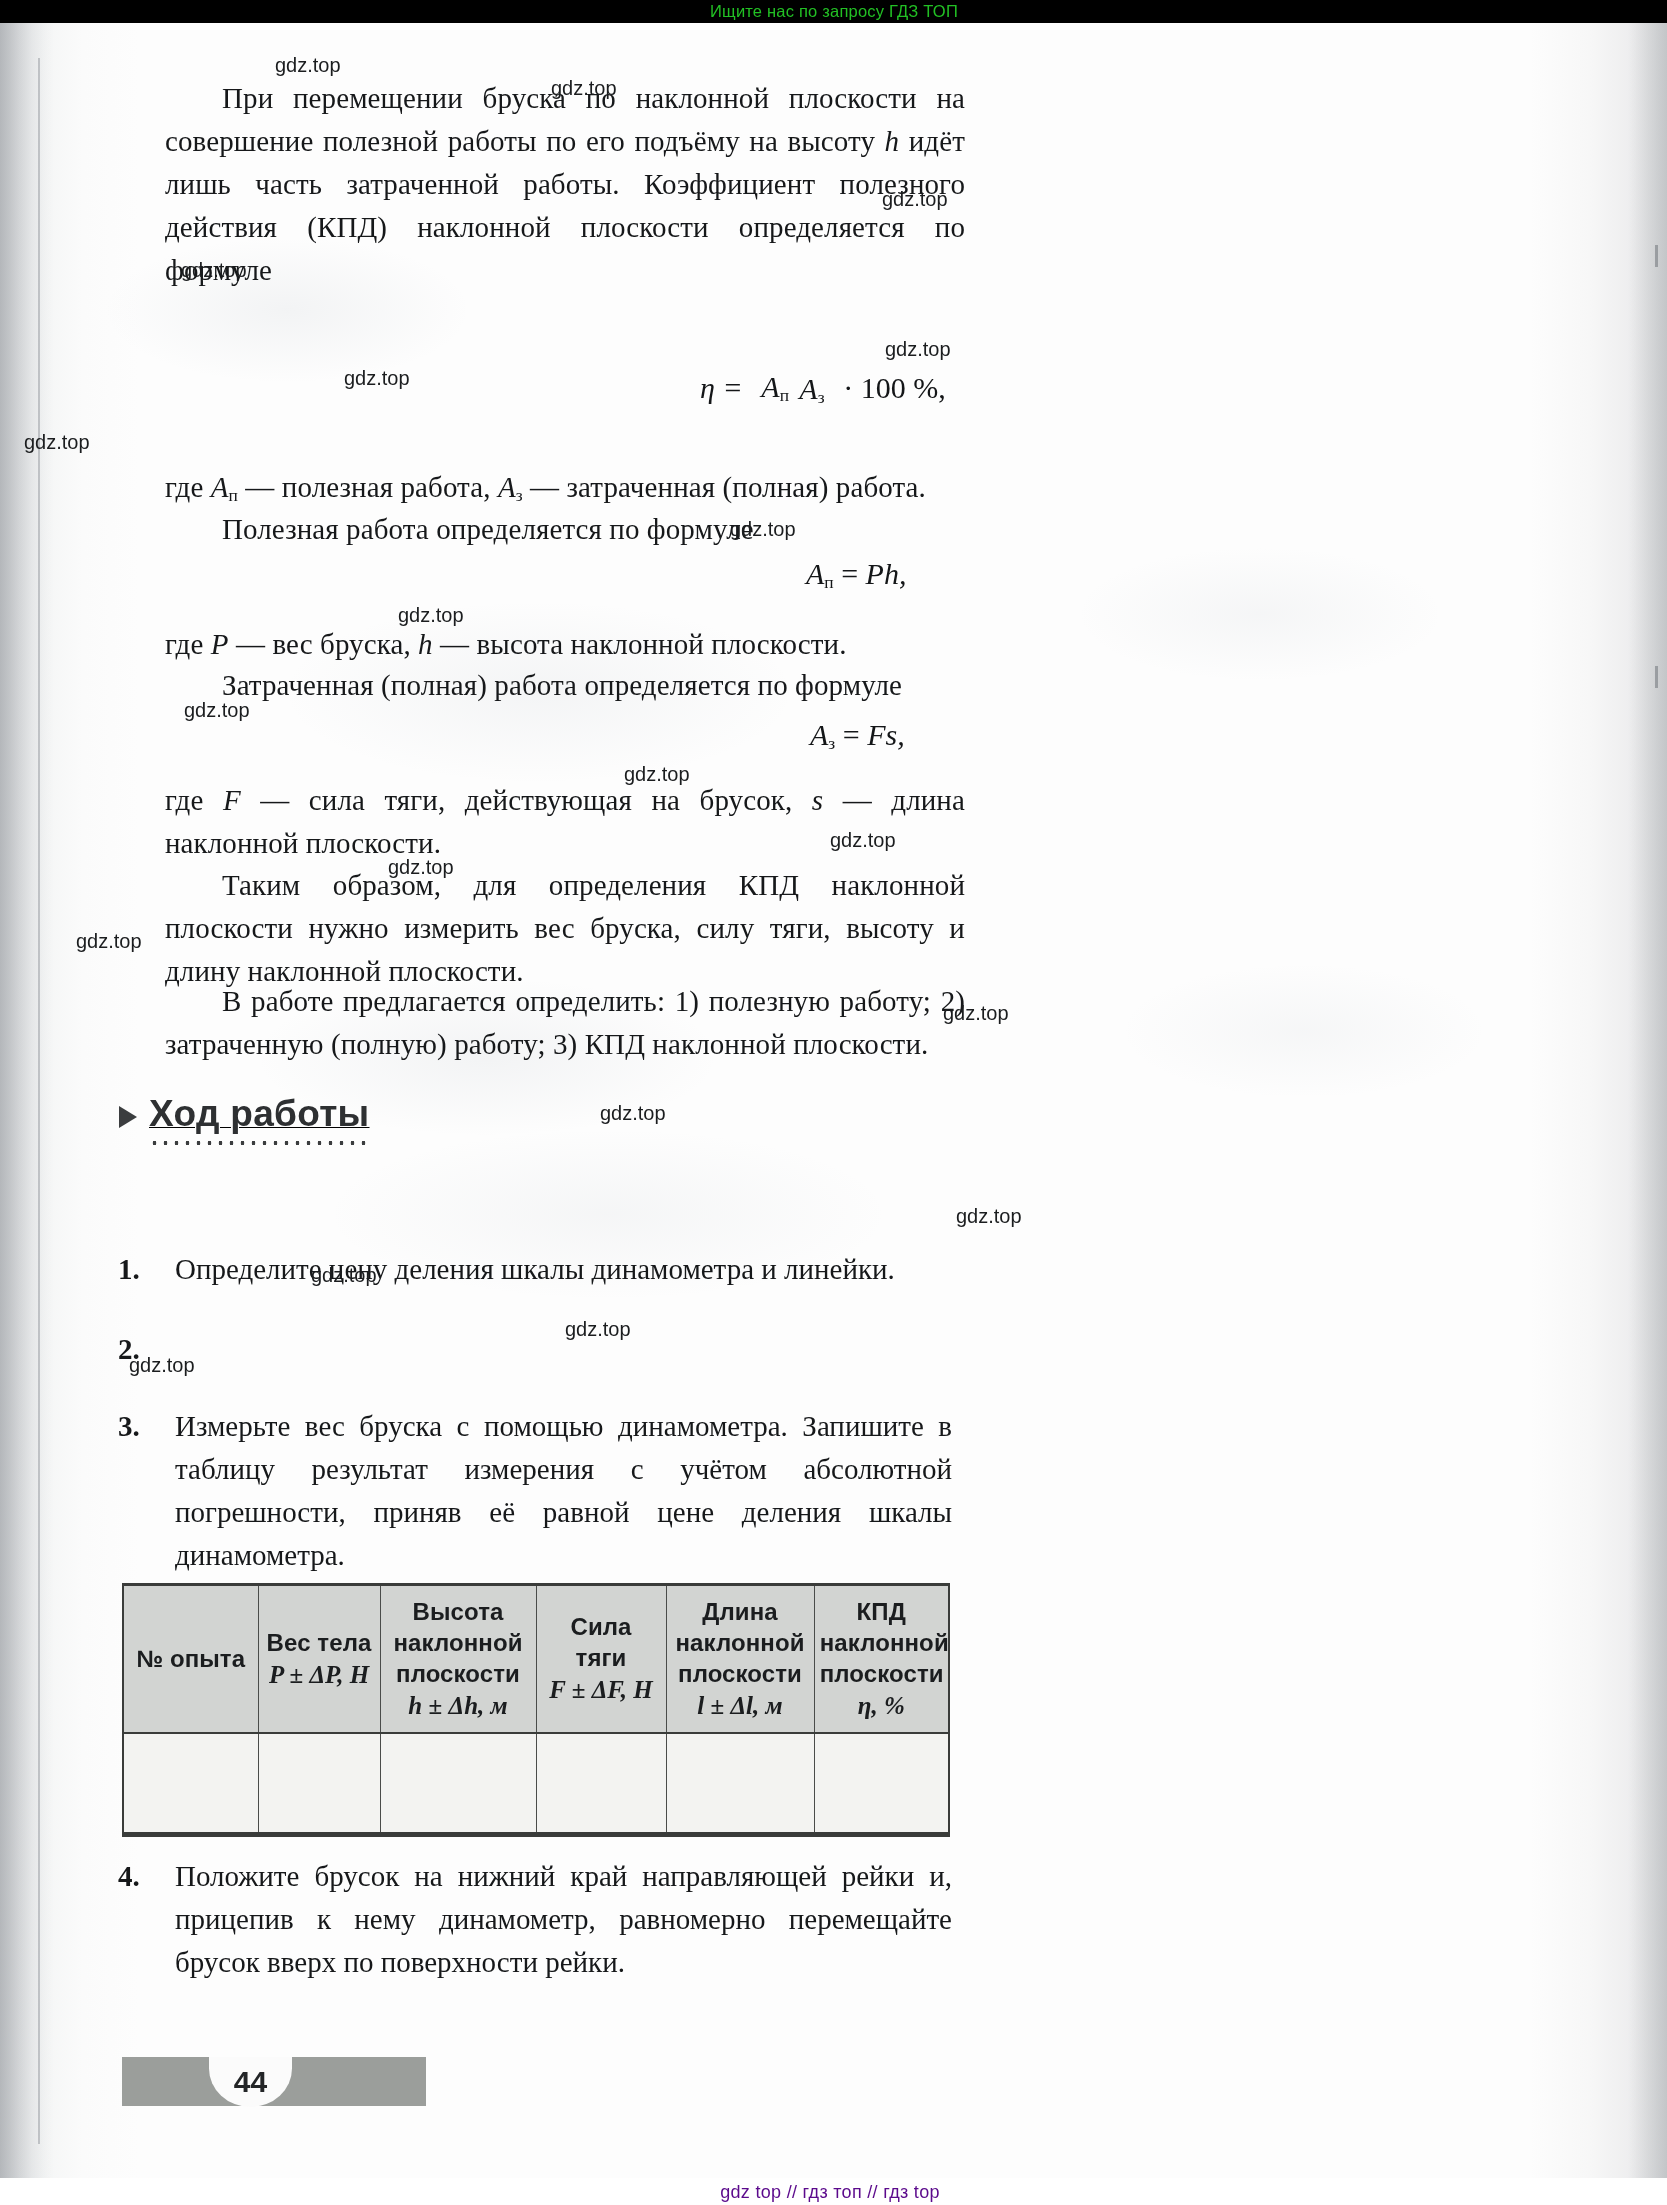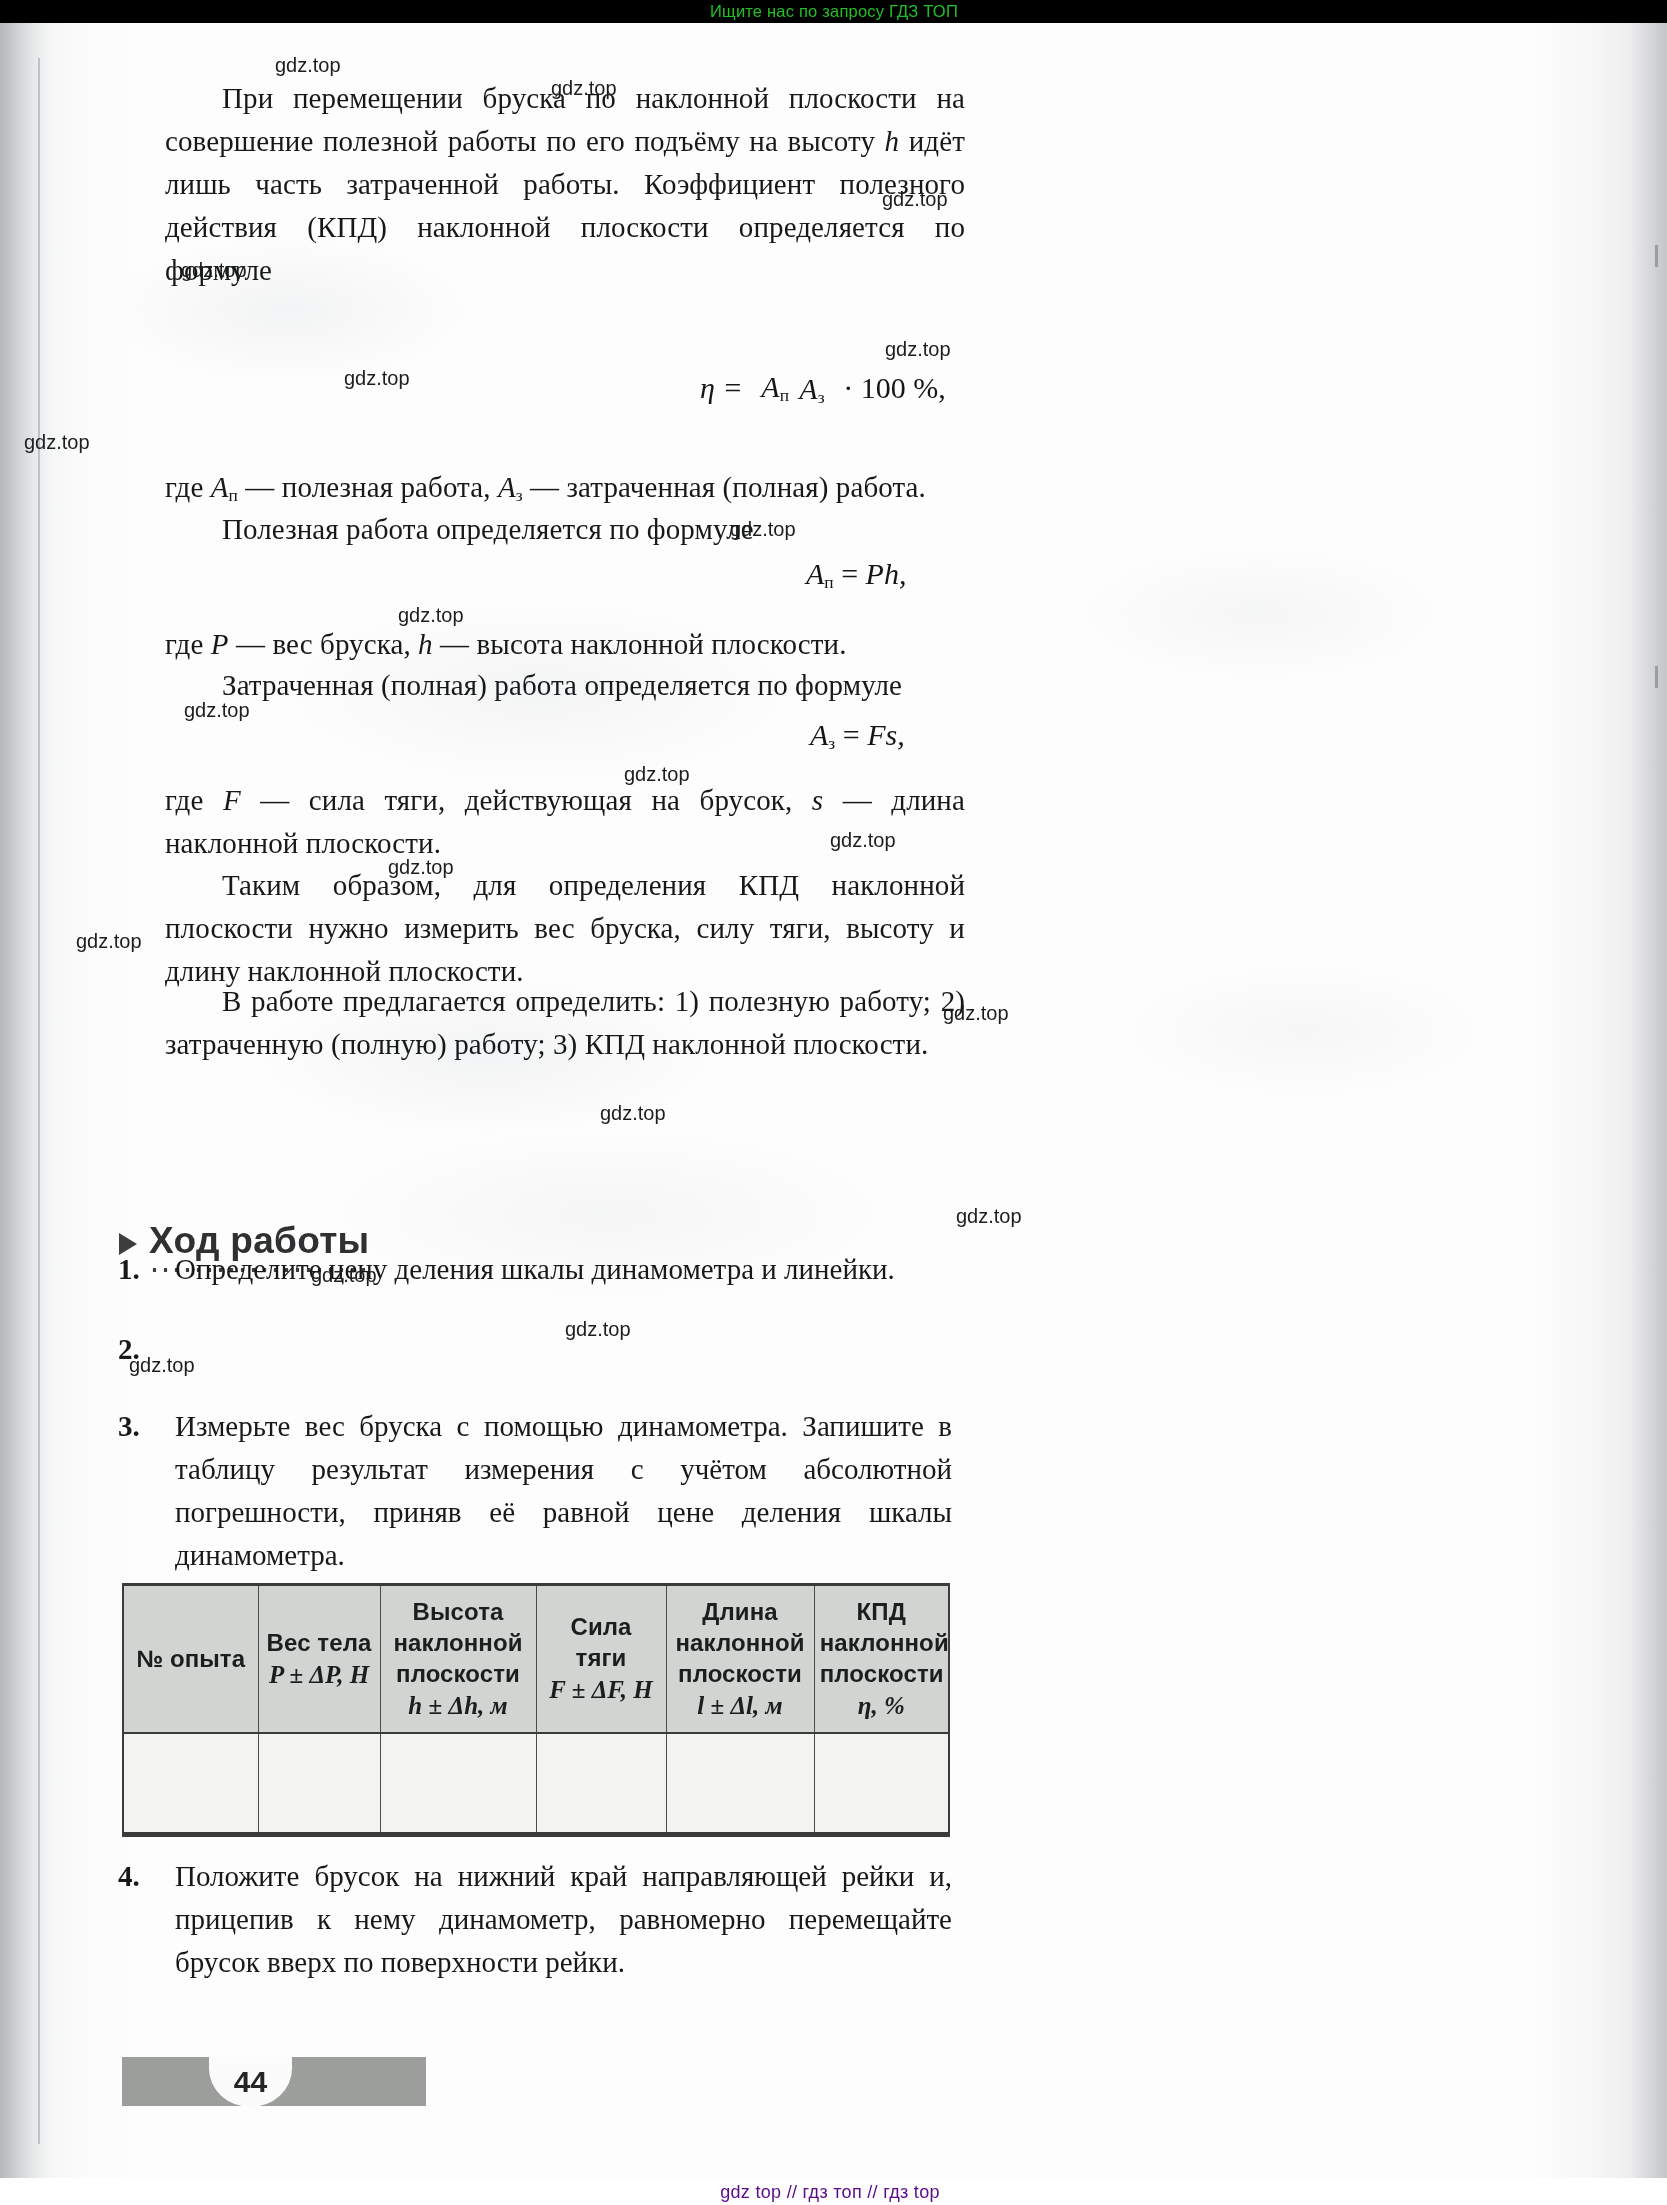--- a/index.html
+++ b/index.html
@@ -351,21 +351,21 @@
       <span class="ital">F</span>
       <span>— сила тяги, действующая на брусок,</span>
       <span class="ital">s</span>
       <span>— длина наклонной плоскости.</span>
     </div>
 
     <div class="para indent" style="left:165px; top:841px; width:800px;">Таким образом, для определения КПД наклонной плоскости нужно измерить вес бруска, силу тяги, высоту и длину наклонной плоскости.</div>
 
     <div class="para indent" style="left:165px; top:957px; width:800px;">В работе предлагается определить: 1) полезную работу; 2) затраченную (полную) работу; 3) КПД наклонной плоскости.</div>
 
-    <div class="section-head" style="left:119px; top:1198px;">
+    <div class="section-head" style="left:119px; top:1071px;text-decoration:underline;">
       <span class="tri-bullet"></span>
       <span class="section-title-wrap">
         <span class="section-title">Ход работы</span>
         <div class="dotted-rule"></div>
       </span>
     </div>
 
     <div class="step" style="left:118px; top:1225px; width:834px;">
       <span class="step-num">1.</span>
       <span class="step-body">Определите цену деления шкалы динамометра и линейки.</span>

